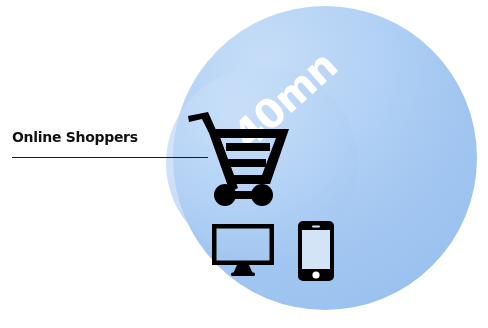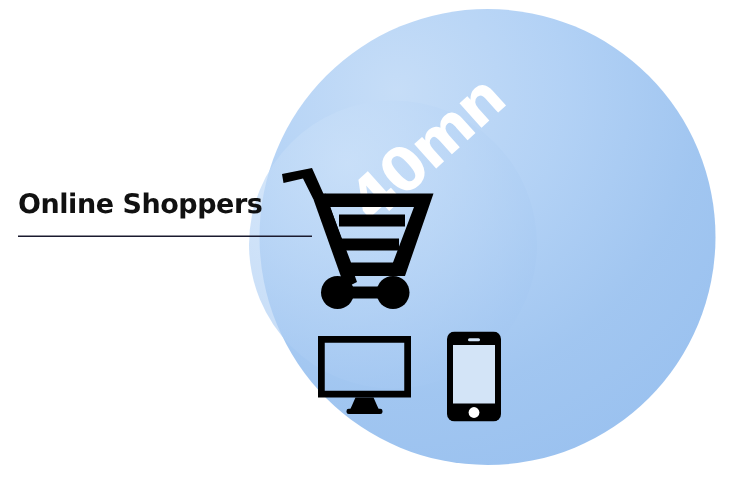--- a/index.html
+++ b/index.html
@@ -68,21 +68,21 @@
   
   #callout {
     position: absolute;
     left: 12px;
     top: 126px;
     width: 178px;
   }
   #callout-text {
     font-family: "DejaVu Sans", sans-serif;
     font-weight: bold;
-    font-size: 18px;
+    font-size: 14px;
     letter-spacing: -0.3px;
     color: #111111;
     white-space: nowrap;
     line-height: 22px;
   }
   #callout-rule {
     position: absolute;
     left: 12px;
     top: 157px;
     width: 196px;

